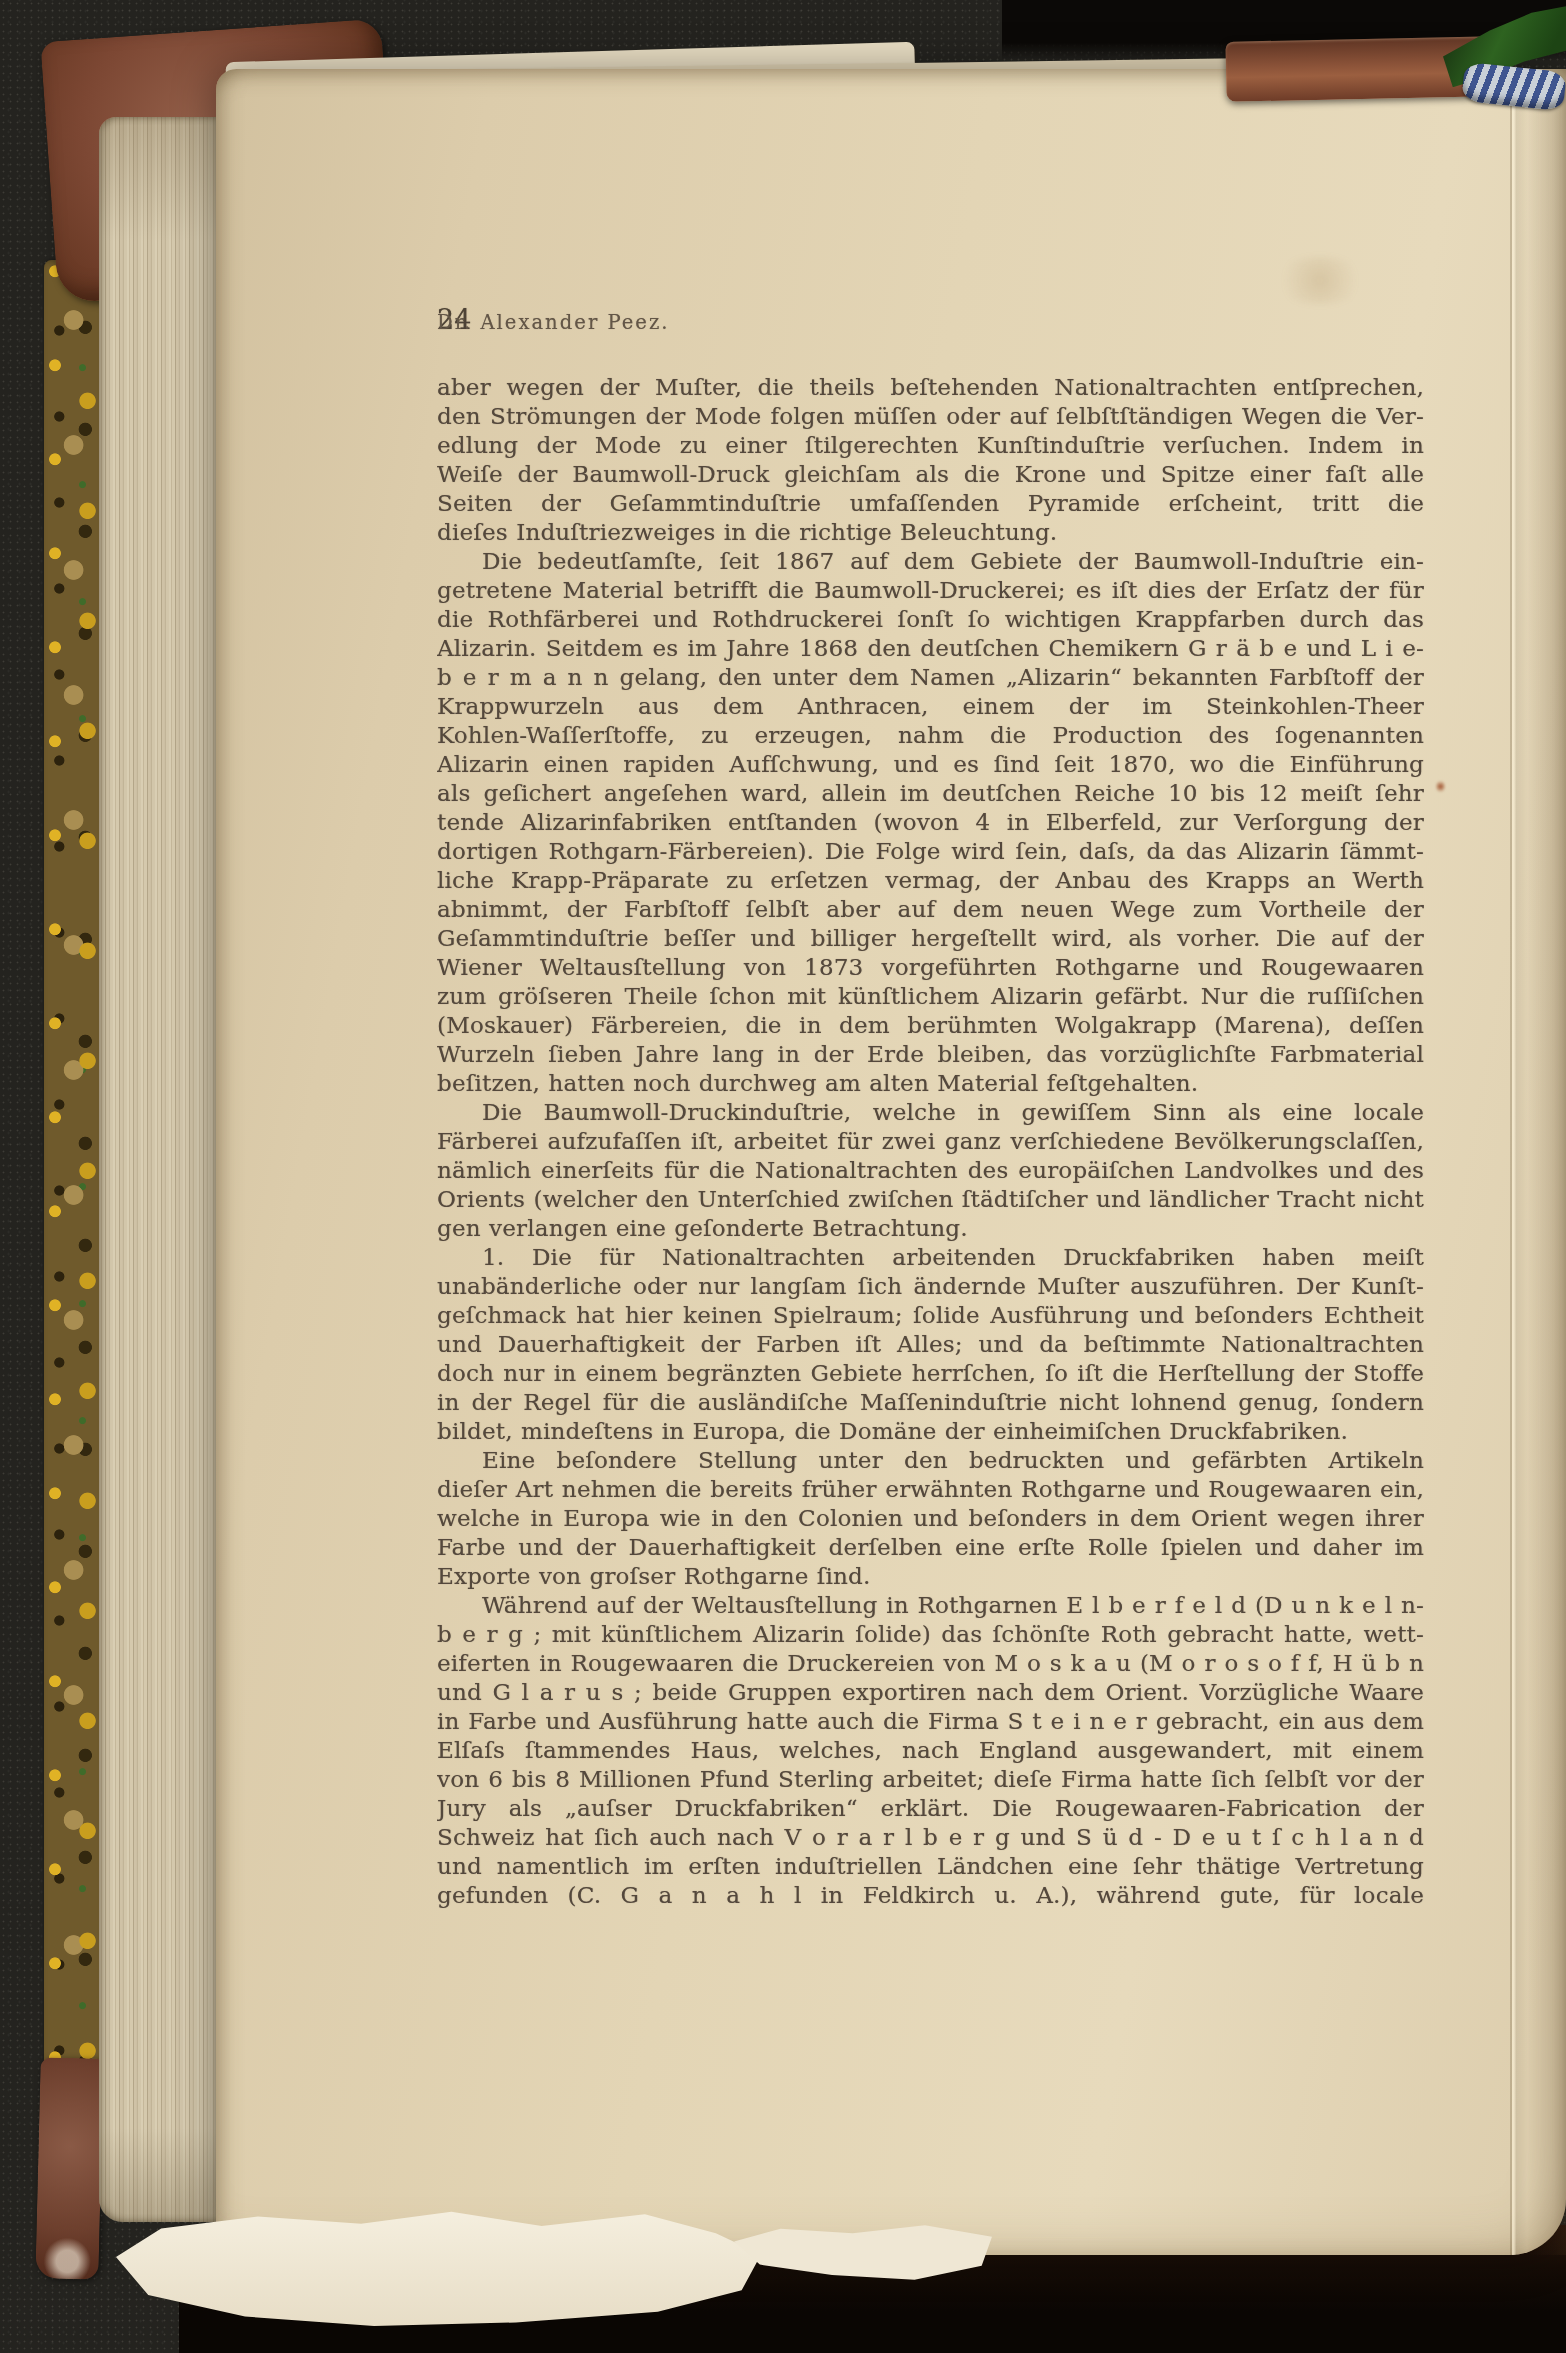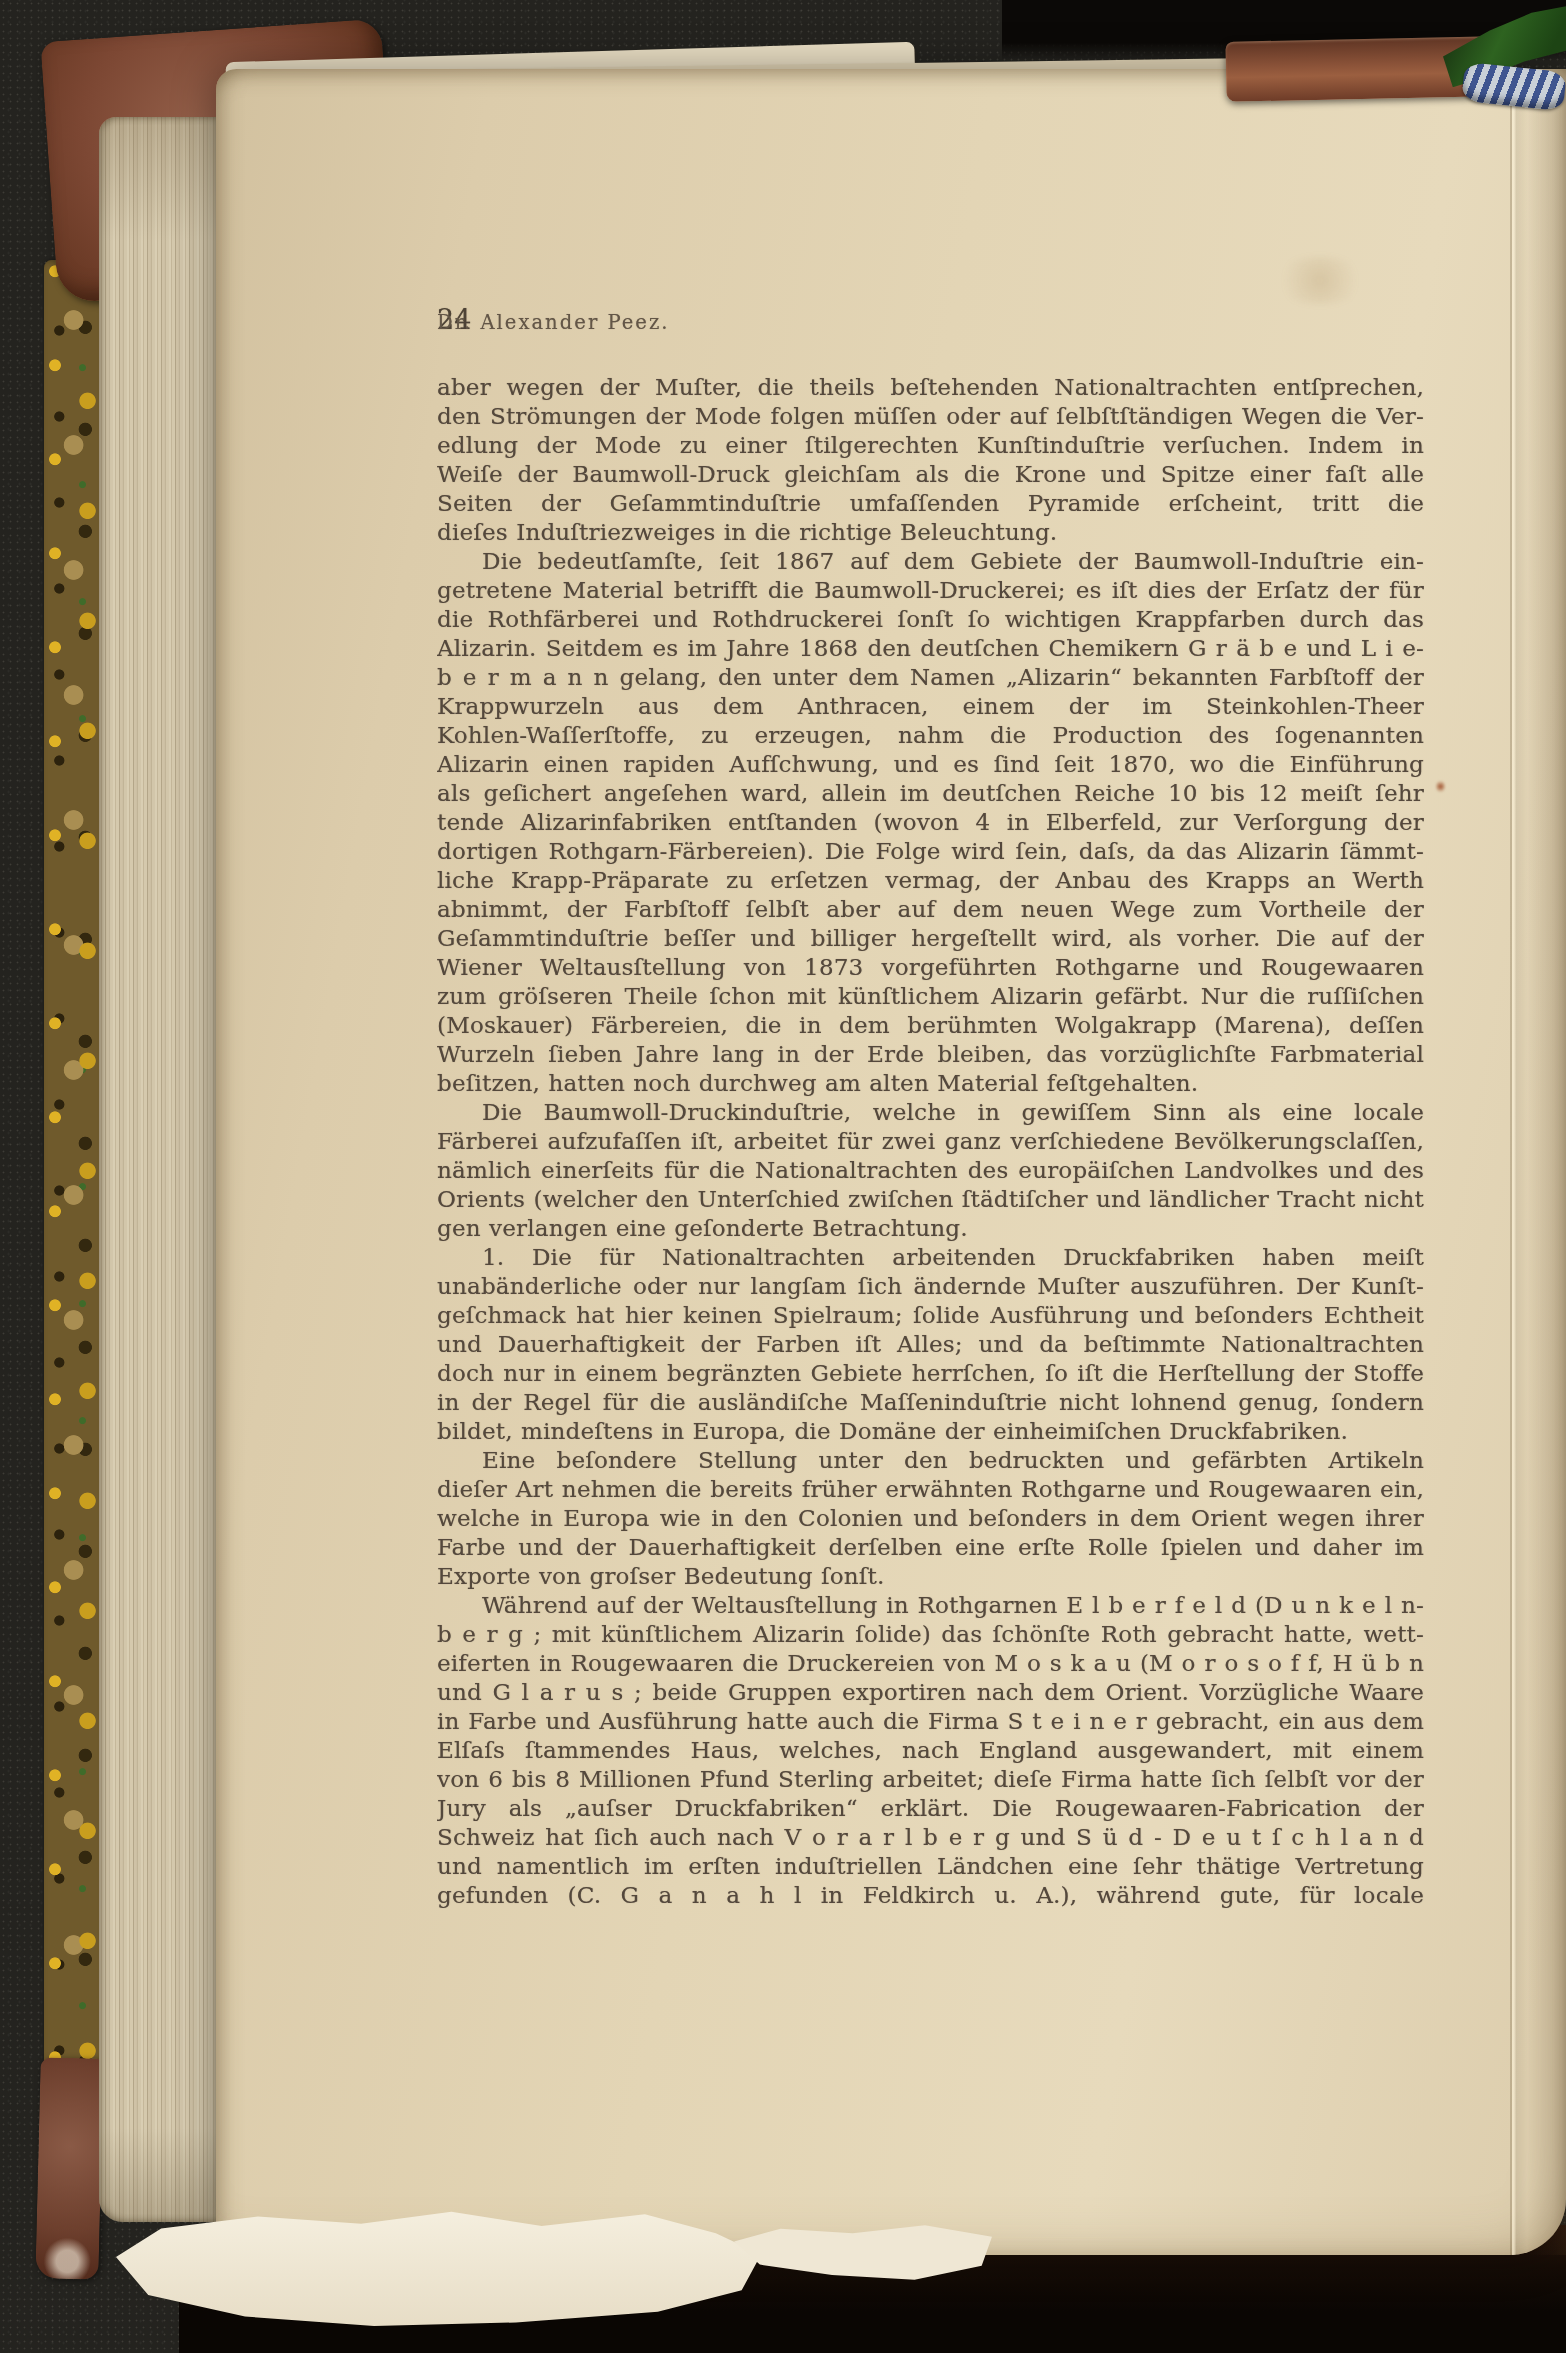--- a/index.html
+++ b/index.html
@@ -215,21 +215,21 @@
         <div class="line">unabänderliche oder nur langſam ſich ändernde Muſter auszuführen. Der Kunſt-</div>
         <div class="line">geſchmack hat hier keinen Spielraum; ſolide Ausführung und beſonders Echtheit</div>
         <div class="line">und Dauerhaftigkeit der Farben iſt Alles; und da beſtimmte Nationaltrachten</div>
         <div class="line">doch nur in einem begränzten Gebiete herrſchen, ſo iſt die Herſtellung der Stoffe</div>
         <div class="line">in der Regel für die ausländiſche Maſſeninduſtrie nicht lohnend genug, ſondern</div>
         <div class="line last">bildet, mindeſtens in Europa, die Domäne der einheimiſchen Druckfabriken.</div>
         <div class="line indent">Eine beſondere Stellung unter den bedruckten und gefärbten Artikeln</div>
         <div class="line">dieſer Art nehmen die bereits früher erwähnten Rothgarne und Rougewaaren ein,</div>
         <div class="line">welche in Europa wie in den Colonien und beſonders in dem Orient wegen ihrer</div>
         <div class="line">Farbe und der Dauerhaftigkeit derſelben eine erſte Rolle ſpielen und daher im</div>
-        <div class="line last">Exporte von groſser Bedeutung ſonſt.</div>
+        <div class="line last">Exporte von groſser Rothgarne ſind.</div>
         <div class="line indent">Während auf der Weltausſtellung in Rothgarnen E l b e r f e l d (D u n k e l n-</div>
         <div class="line">b e r g ; mit künſtlichem Alizarin ſolide) das ſchönſte Roth gebracht hatte, wett-</div>
         <div class="line">eiferten in Rougewaaren die Druckereien von M o s k a u (M o r o s o f f, H ü b n e r)</div>
         <div class="line">und G l a r u s ; beide Gruppen exportiren nach dem Orient. Vorzügliche Waare</div>
         <div class="line">in Farbe und Ausführung hatte auch die Firma S t e i n e r gebracht, ein aus dem</div>
         <div class="line">Elſaſs ſtammendes Haus, welches, nach England ausgewandert, mit einem Capitale</div>
         <div class="line">von 6 bis 8 Millionen Pfund Sterling arbeitet; dieſe Firma hatte ſich ſelbſt vor der</div>
         <div class="line">Jury als „auſser Druckfabriken“ erklärt. Die Rougewaaren-Fabrication der</div>
         <div class="line">Schweiz hat ſich auch nach V o r a r l b e r g und S ü d - D e u t ſ c h l a n d verbreitet,</div>
         <div class="line">und namentlich im erſten induſtriellen Ländchen eine ſehr thätige Vertretung</div>

